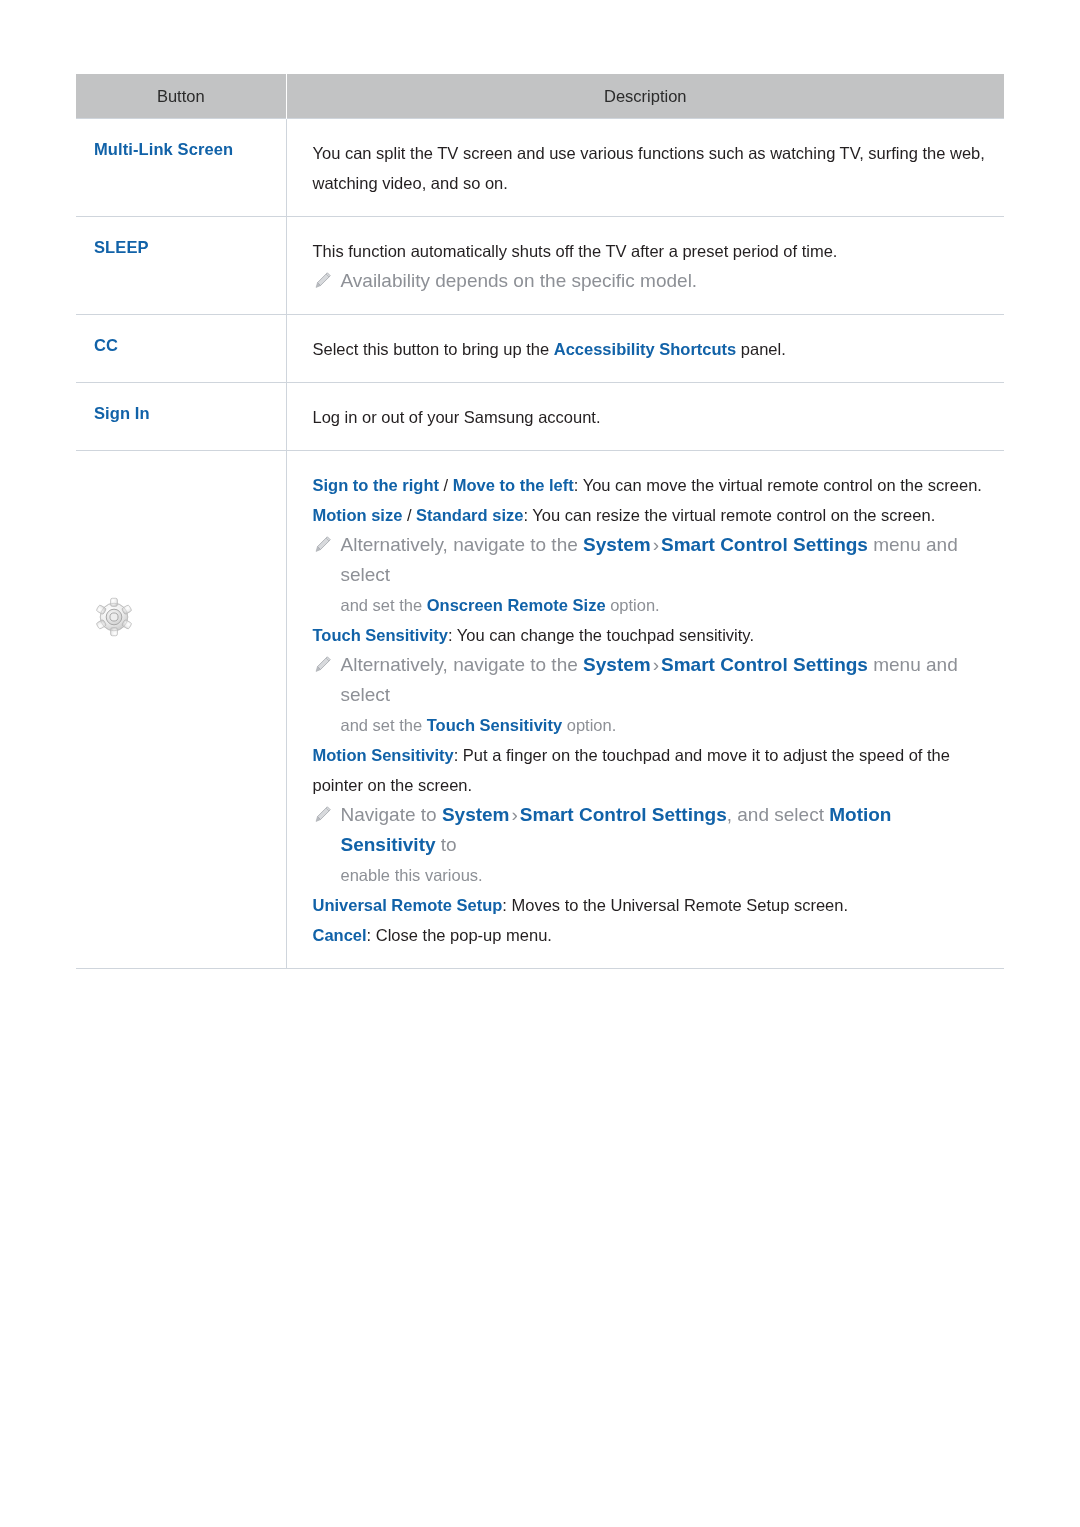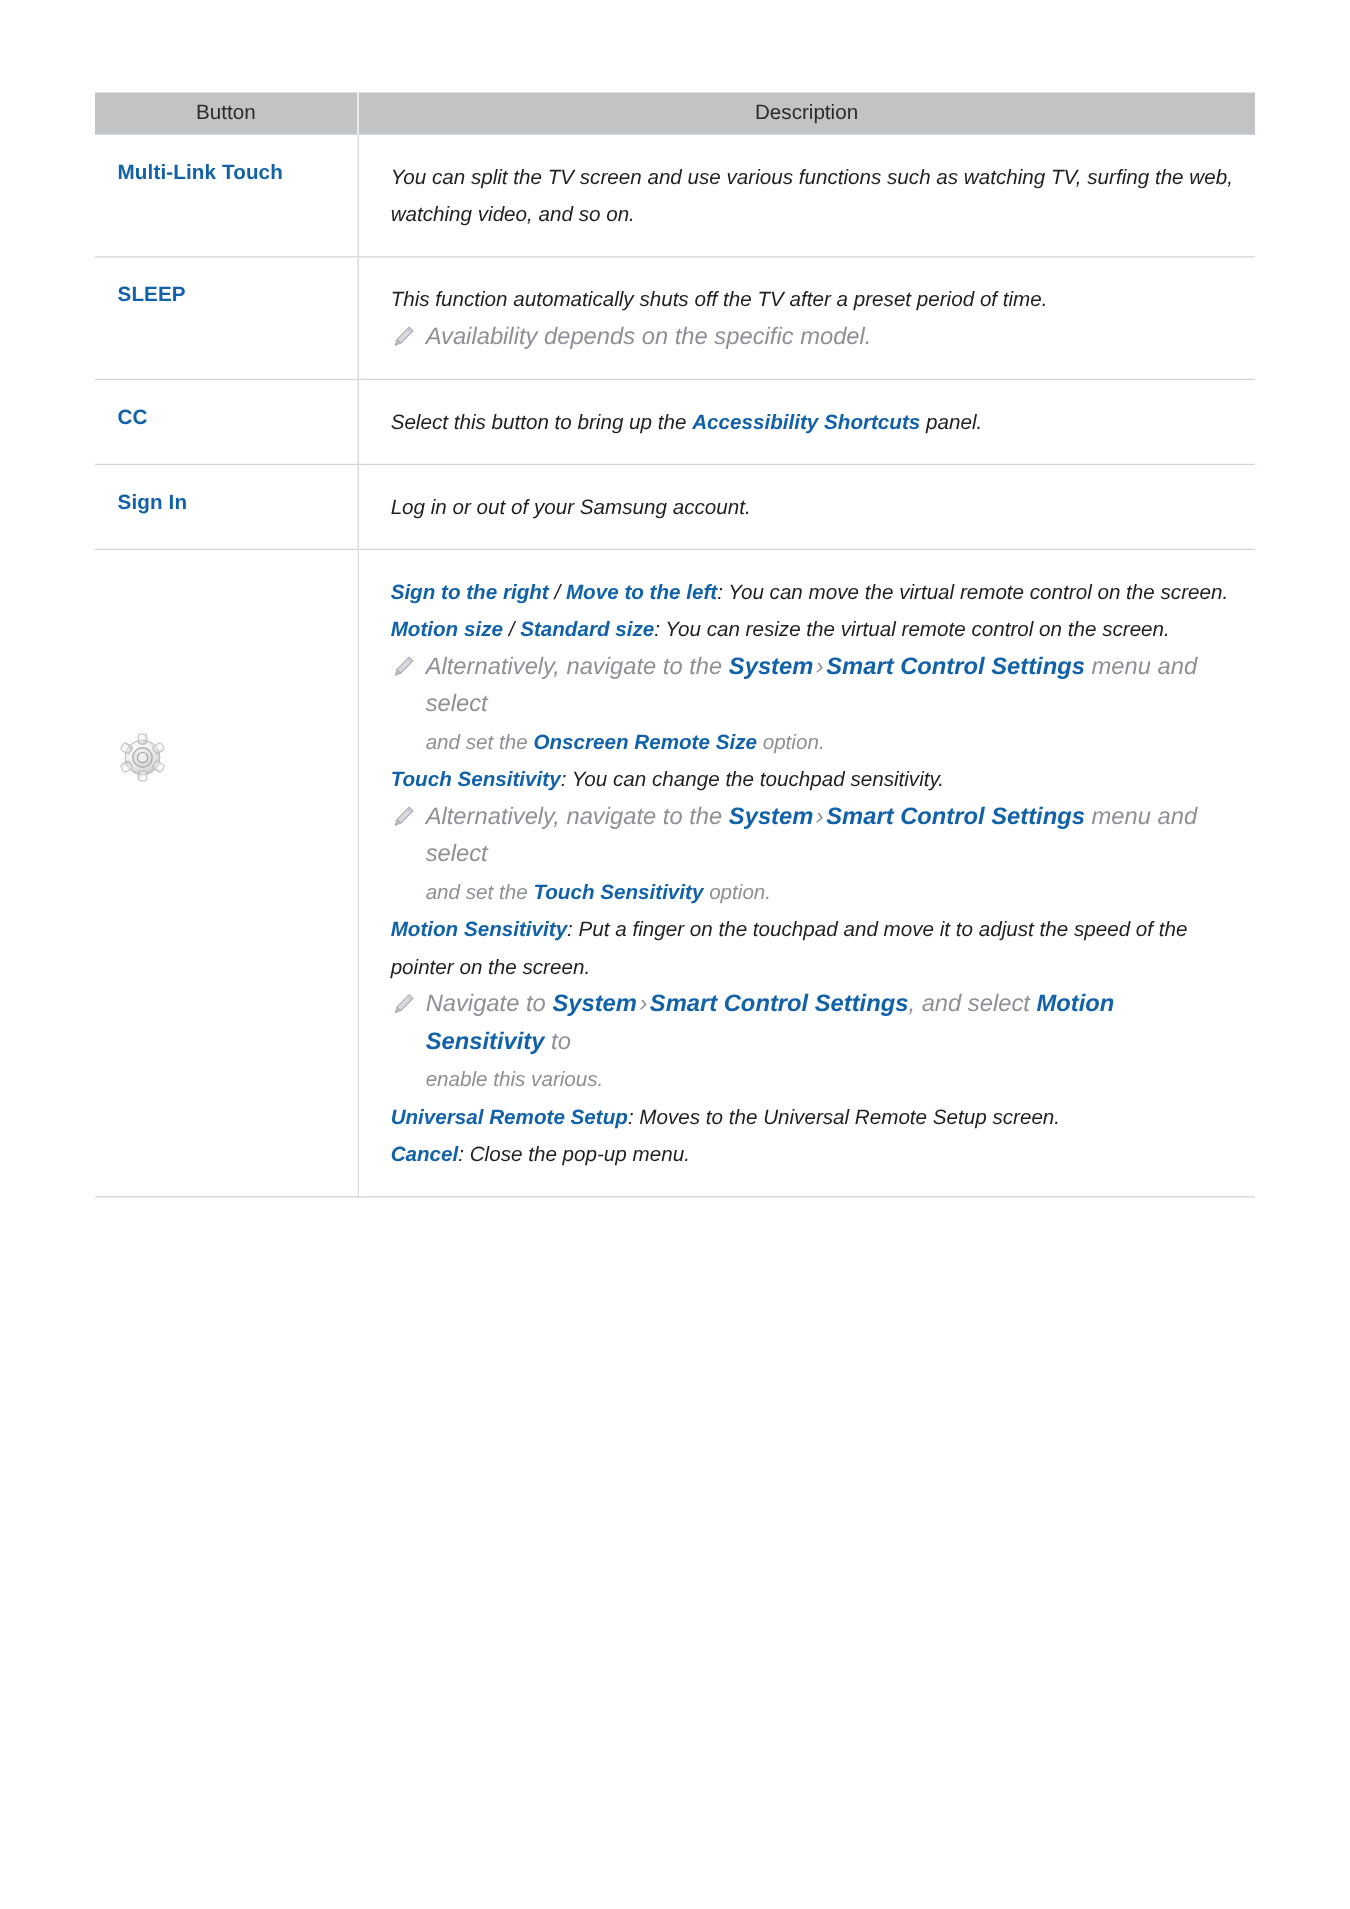--- a/index.html
+++ b/index.html
@@ -38,21 +38,21 @@
   }
 
   table.btn-table col.c-button { width: 210px; }
   table.btn-table col.c-desc   { width: 718px; }
 
   thead th {
     background: #c2c3c4;
     font-weight: normal;
     font-size: 16.5px;
     color: #2b2b2b;
-    height: 33px;
+    height: 44px;
     text-align: center;
     padding: 0;
     border: none;
     border-right: 1px solid #ffffff;
   }
   thead th.last { border-right: none; }
 
   tbody td {
     border-top: 1px solid #cfd5dc;
     border-right: 1px solid #cfd5dc;
@@ -69,21 +69,20 @@
     font-weight: bold;
     color: #1162a8;
     letter-spacing: 0.1px;
   }
 
   .desc-cell {
     padding: 19px 14px 18px 26px;
     font-size: 16.5px;
     line-height: 30px;
     color: #231f20;
-    font-style: italic;
   }
 
   .desc-cell p { margin: 0; }
 
   .lk { color: #1162a8; font-weight: bold; }
   .sep { color: #231f20; }
   .chev { color: #8e9196; font-weight: normal; padding: 0 2px; }
 
   .note {
     color: #8d9096;
@@ -133,21 +132,21 @@
       <thead>
         <tr>
           <th>Button</th>
           <th class="last">Description</th>
         </tr>
       </thead>
       <tbody>
 
         <tr>
           <td>
-            <div class="btn-cell">Multi-Link Touch</div>
+            <div class="btn-cell">Multi-Link Screen</div>
           </td>
           <td class="desc">
             <div class="desc-cell">
               <p>You can split the TV screen and use various functions such as watching TV, surfing the web, watching video, and so on.</p>
             </div>
           </td>
         </tr>
 
         <tr>
           <td>

